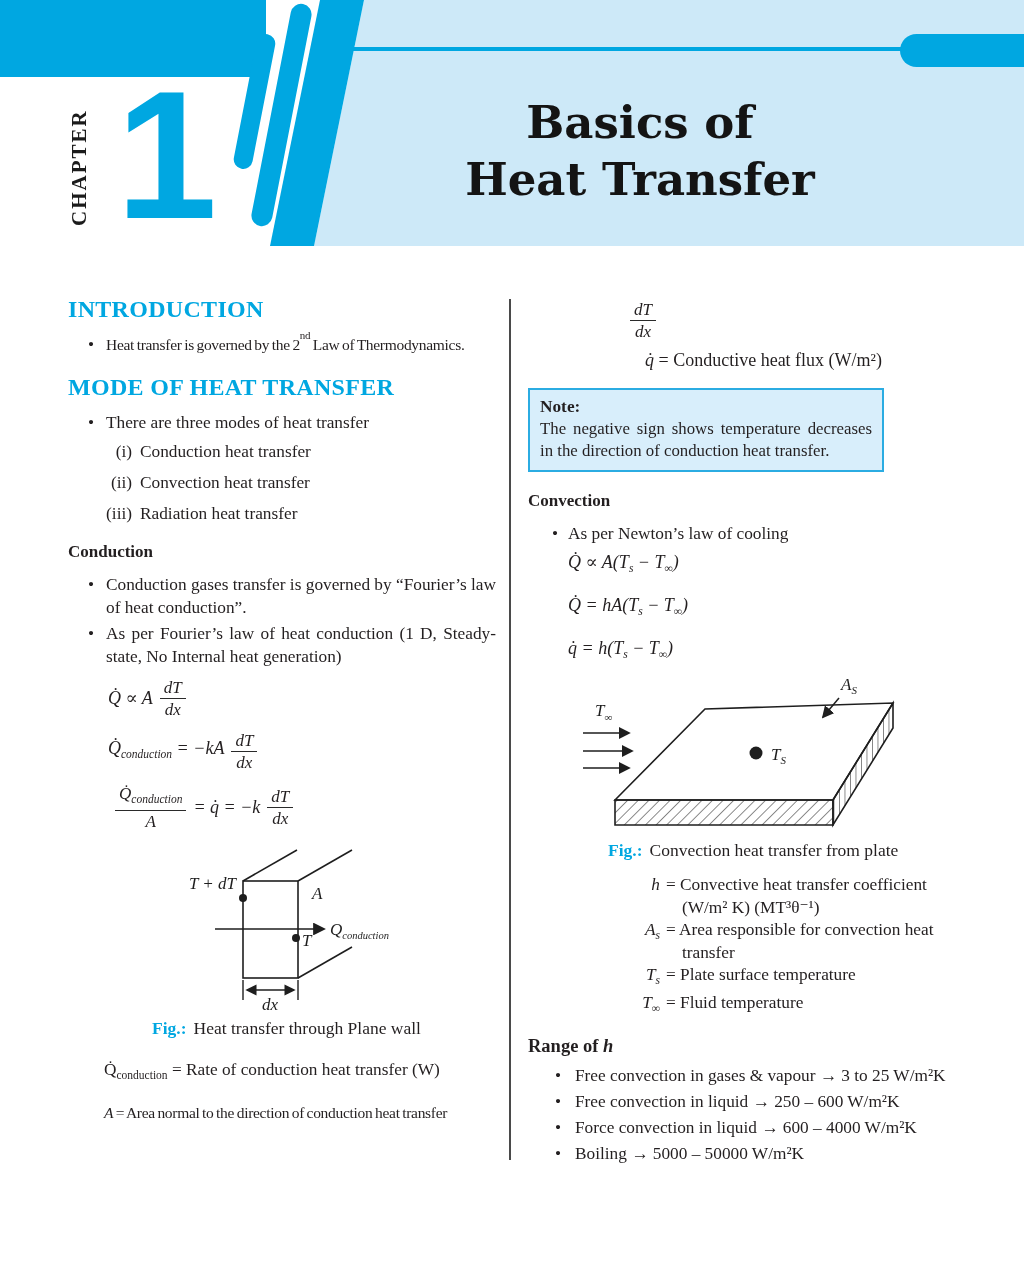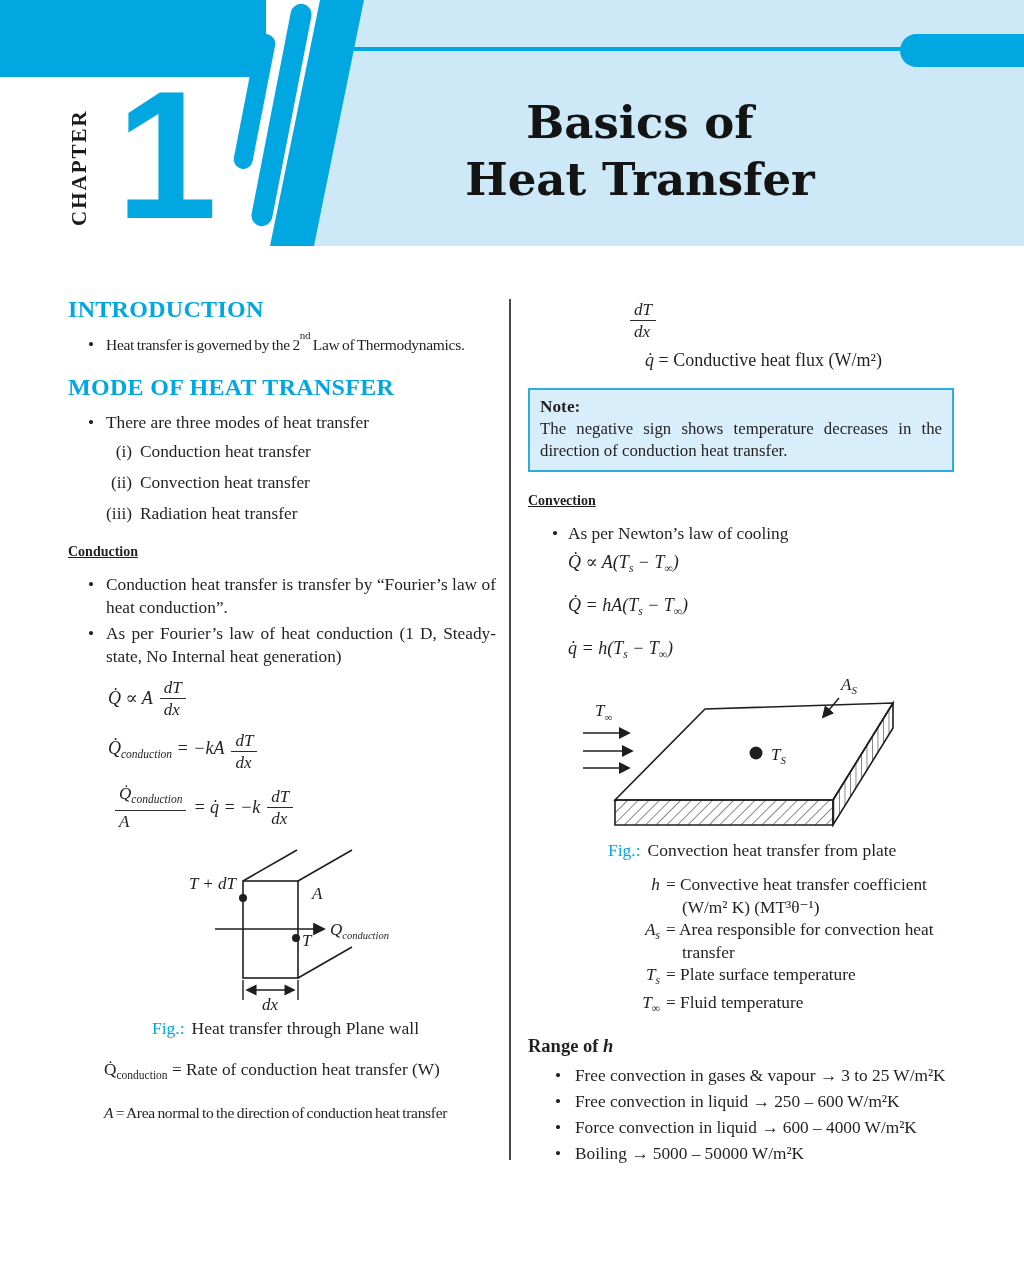--- a/index.html
+++ b/index.html
@@ -41,51 +41,51 @@
     position:absolute;left:388px;top:94px;width:504px;text-align:center;
     font-family:"DejaVu Serif","Liberation Serif",serif;
     font-weight:bold;font-size:45px;line-height:57px;color:#141414;
   }
   
   .divider{position:absolute;left:509px;top:299px;width:2px;height:861px;background:#4a4a4a;}
   .col{position:absolute;}
   .col-left{left:68px;top:296px;width:428px;}
   .col-right{left:528px;top:300px;width:452px;}
   .h-cyan{color:var(--cyan);font-weight:bold;font-size:24px;line-height:27px;letter-spacing:.3px;margin:0 0 10px;}
-  .h-black{font-weight:bold;font-size:14px;line-height:25px;margin:12px 0 9px;text-decoration:underline;}
+  .h-black{font-weight:bold;font-size:17px;line-height:25px;margin:12px 0 9px;}
   .mt18{margin-top:18px;} .mt14{margin-top:14px;} .mt16{margin-top:16px;}
   .bullet{display:flex;margin:0 0 3px;}
   .bullet::before{content:"•";flex:0 0 18px;margin-left:20px;}
   .col-right .bullet::before{flex-basis:16px;margin-left:24px;}
   .bullet-text{flex:1;text-align:justify;}
   .bullet-text.noj{text-align:left;}
   .tight{white-space:nowrap;font-size:15.5px;letter-spacing:-.3px;word-spacing:-1px;}
   .ritem{display:flex;margin:0 0 8px;}
   .rnum{flex:0 0 64px;text-align:right;margin-right:8px;}
   sup.nd{font-size:11px;position:relative;top:-5px;line-height:0;}
   
   .eq{display:flex;align-items:center;font-style:italic;font-size:18px;margin:12px 0 12px 40px;}
   .eq .egroup{white-space:pre;}
   .eq .roman{font-style:normal;}
-  .frac{display:inline-flex;flex-direction:column;align-items:flex-start;margin:0 7px;font-size:17px;line-height:19px;}
+  .frac{display:inline-flex;flex-direction:column;align-items:center;margin:0 7px;font-size:17px;line-height:19px;}
   .frac .fnum{padding:0 4px 1px;border-bottom:1.4px solid #2a2a2a;}
   .frac .fden{padding:1px 4px 0;}
   .sub{font-size:11.5px;vertical-align:-4px;font-style:italic;}
   
-  .note{border:2px solid #2BACE2;background:var(--note-bg);width:426px;padding:5px 10px 8px;margin:16px 0 0;}
+  .note{border:2px solid #2BACE2;background:var(--note-bg);width:356px;padding:5px 10px 8px;margin:16px 0 0;}
   .note-title{font-weight:bold;}
   .note-body{text-align:justify;font-size:16.8px;line-height:22px;}
   
   .figure{margin-top:10px;}
   .fig-wall{margin-left:62px;}
   .fig-plate{margin-left:47px;margin-top:6px;}
   svg{display:block;}
   svg text{font-family:"Liberation Serif","DejaVu Serif",serif;font-style:italic;fill:#1e1e1e;}
   .caption{display:flex;margin-top:4px;font-size:17.5px;}
-  .caption .cap-label{color:var(--cyan);font-weight:normal;margin-right:7px;}
+  .caption .cap-label{color:var(--cyan);font-weight:bold;margin-right:7px;}
   .cap-wall{margin-left:84px;}
   .cap-plate{margin-left:80px;}
   
   .ldefs{margin:18px 0 0 36px;}
   .ldef{margin-bottom:14px;}
   .ldef .sym-i{font-style:italic;}
   .rdefs{display:grid;grid-template-columns:36px auto;column-gap:6px;margin:12px 0 0 96px;line-height:22.5px;}
   .rdefs .dsym{text-align:right;font-style:italic;}
   .rdefs .dval .l2{display:block;padding-left:16px;}
   .range-h{font-weight:bold;font-size:18.5px;margin:16px 0 6px;}
@@ -136,21 +136,21 @@
     <span>Convection heat transfer</span>
   </div>
   <div class="ritem">
     <span class="rnum">(iii)</span>
     <span>Radiation heat transfer</span>
   </div>
 
   <div class="h-black mt14">Conduction</div>
 
   <div class="bullet">
-    <span class="bullet-text">Conduction heat transfer is transfer by “Fourier’s law of heat conduction”.</span>
+    <span class="bullet-text">Conduction gases transfer is governed by “Fourier’s law of heat conduction”.</span>
   </div>
   <div class="bullet">
     <span class="bullet-text">As per Fourier’s law of heat conduction (1 D, Steady-state, No Internal heat generation)</span>
   </div>
 
   <div class="eq" style="margin-top:10px;">
     <span class="egroup">Q̇ ∝ A</span>
     <span class="frac">
       <span class="fnum">dT</span>
       <span class="fden">dx</span>

